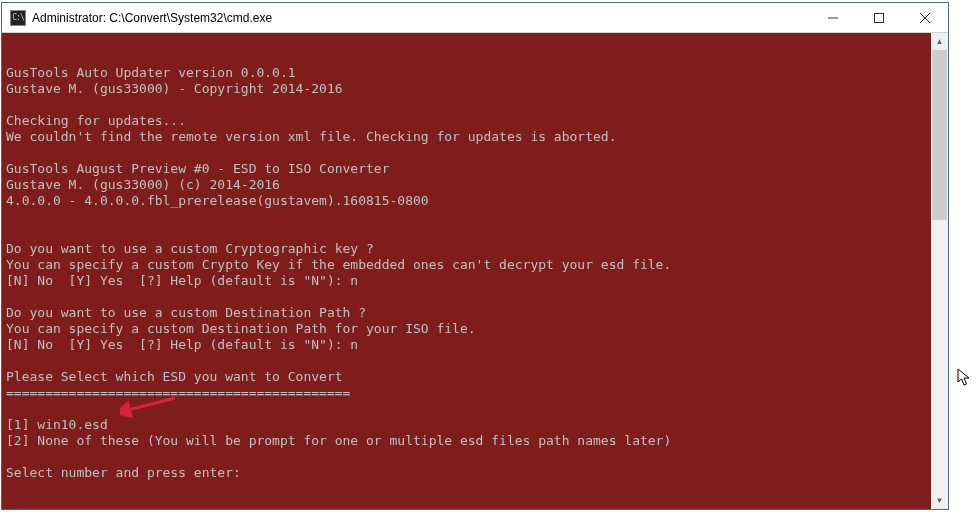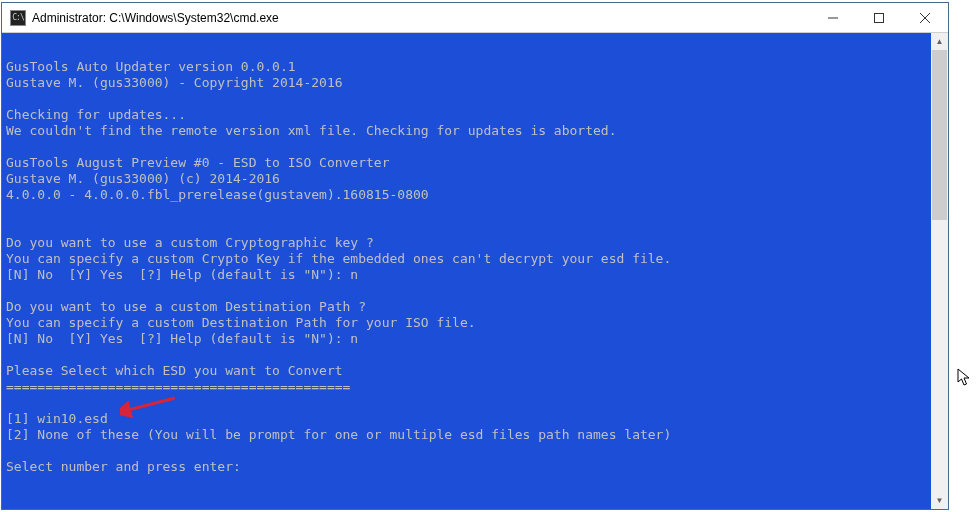--- a/index.html
+++ b/index.html
@@ -57,26 +57,26 @@
       width: 46px;
       height: 100%;
       display: flex;
       align-items: center;
       justify-content: center;
       color: #333;
     }
     .win-btn svg { width: 10px; height: 10px; }
     .terminal {
       flex: 1;
-      background: #1d4ed8;
+      background: #7f1d1d;
       color: #c0c0c0;
       font-family: Consolas, "Lucida Console", monospace;
       font-size: 13px;
       line-height: 16px;
-      padding: 10px 4px;
+      padding: 16px 4px;
       white-space: pre;
       overflow: hidden;
       position: relative;
     }
     .scrollbar-track {
       position: absolute;
       right: 0;
       top: 30px;
       bottom: 0;
       width: 17px;
@@ -114,21 +114,21 @@
       top: 368px;
       pointer-events: none;
     }
   </style>
 </head>
 <body>
 
 <div class="window">
   <div class="title-bar">
     <span class="title-icon">C:\</span>
-    <span class="title-text">Administrator: C:\Windows\System32\cmd.exe</span>
+    <span class="title-text">Administrator: C:\Convert\System32\cmd.exe</span>
     <div class="win-controls">
       <div class="win-btn">
         <svg viewBox="0 0 10 10">
             <line x1="0" y1="5" x2="10" y2="5" stroke="currentColor" stroke-width="1"></line>
           </svg>
       </div>
       <div class="win-btn">
         <svg viewBox="0 0 10 10">
             <rect x="0.5" y="0.5" width="9" height="9" fill="none" stroke="currentColor" stroke-width="1"></rect>
           </svg>

